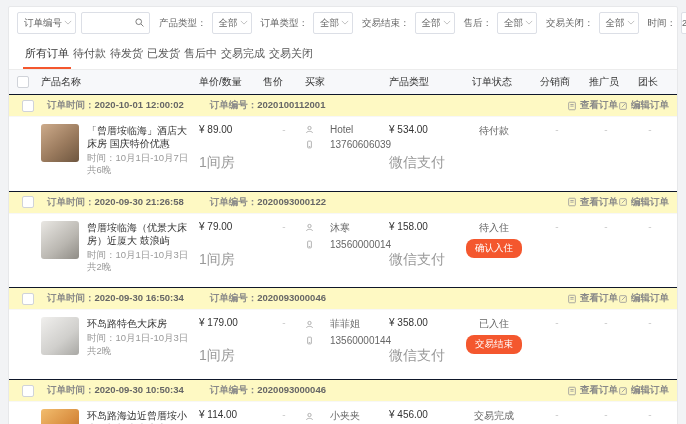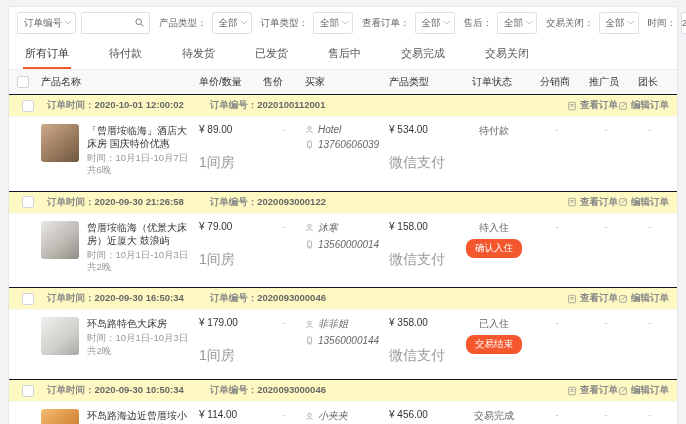--- a/index.html
+++ b/index.html
@@ -38,21 +38,21 @@
   }
   .fsearch .sico{position:absolute;right:4px;top:4px;}
   .flabel{margin-left:4px;color:#666;}
   .fdate{
     height:20px;border:1px solid #dcdfe6;border-radius:2px;background:#fff;
     font-size:9px;color:#666;display:flex;align-items:center;justify-content:center;
     width:56px;
   }
   
   .tabs{
-    display:flex;gap:36px;padding:0 14px;
+    display:flex;padding:0 14px;
     border-bottom:1px solid #ececec;
     font-size:11px;color:#555;
   }
   .tab{padding:7px 2px 6px;border-bottom:2px solid transparent;cursor:pointer;}
   .tab.active{color:#333;border-bottom-color:#f4572e;}
   
   .grid{
     display:grid;
     grid-template-columns:24px 158px 64px 42px 84px 66px 78px 48px 50px 38px;
     padding:0 8px;align-items:center;
@@ -87,21 +87,21 @@
   .t1{background:linear-gradient(140deg,#cdab8b 0%,#9b7b5e 55%,#6e563f 100%);}
   .t2{background:linear-gradient(140deg,#e9e7e3 0%,#bab7b1 60%,#8f8c86 100%);}
   .t3{background:linear-gradient(140deg,#f0efed 0%,#d0cfcc 60%,#a9a8a4 100%);}
   .t4{background:linear-gradient(140deg,#f2bd6e 0%,#d88c3e 55%,#a8652c 100%);}
   .pinfo{padding-right:6px;}
   .pname{color:#333;line-height:1.3;}
   .psub{color:#999;font-size:9.5px;margin-top:2px;line-height:1.3;}
   .amt{color:#333;}
   .sub{color:#999;font-size:14px;margin-top:19px;}
   .c-center{text-align:center;color:#ccc;}
-  .b-line{display:flex;align-items:center;gap:4px;color:#666;margin-bottom:4px;font-style:italic;}
+  .b-line{display:flex;align-items:center;gap:16px;color:#666;margin-bottom:4px;}
   .c-status{text-align:center;color:#666;}
   .status-btn{
     display:inline-block;margin-top:4px;
     background:#f4572e;color:#fff;font-size:9.5px;
     padding:3px 9px;border-radius:8px;border:none;cursor:pointer;
   }
   svg{display:block;}
 </style>
 </head>
 <body>
@@ -140,21 +140,21 @@
     <span class="flabel">订单类型：</span>
     <div class="fctl">
       <span>全部</span>
       <span class="chev">
           <svg width="8" height="5" viewBox="0 0 10 6">
             <path d="M1 1 L5 5 L9 1" fill="none" stroke="#bfbfbf" stroke-width="1.2"></path>
           </svg>
         </span>
     </div>
 
-    <span class="flabel">查看订单：</span>
+    <span class="flabel">交易结束：</span>
     <div class="fctl">
       <span>全部</span>
       <span class="chev">
           <svg width="8" height="5" viewBox="0 0 10 6">
             <path d="M1 1 L5 5 L9 1" fill="none" stroke="#bfbfbf" stroke-width="1.2"></path>
           </svg>
         </span>
     </div>
 
     <span class="flabel">售后：</span>

